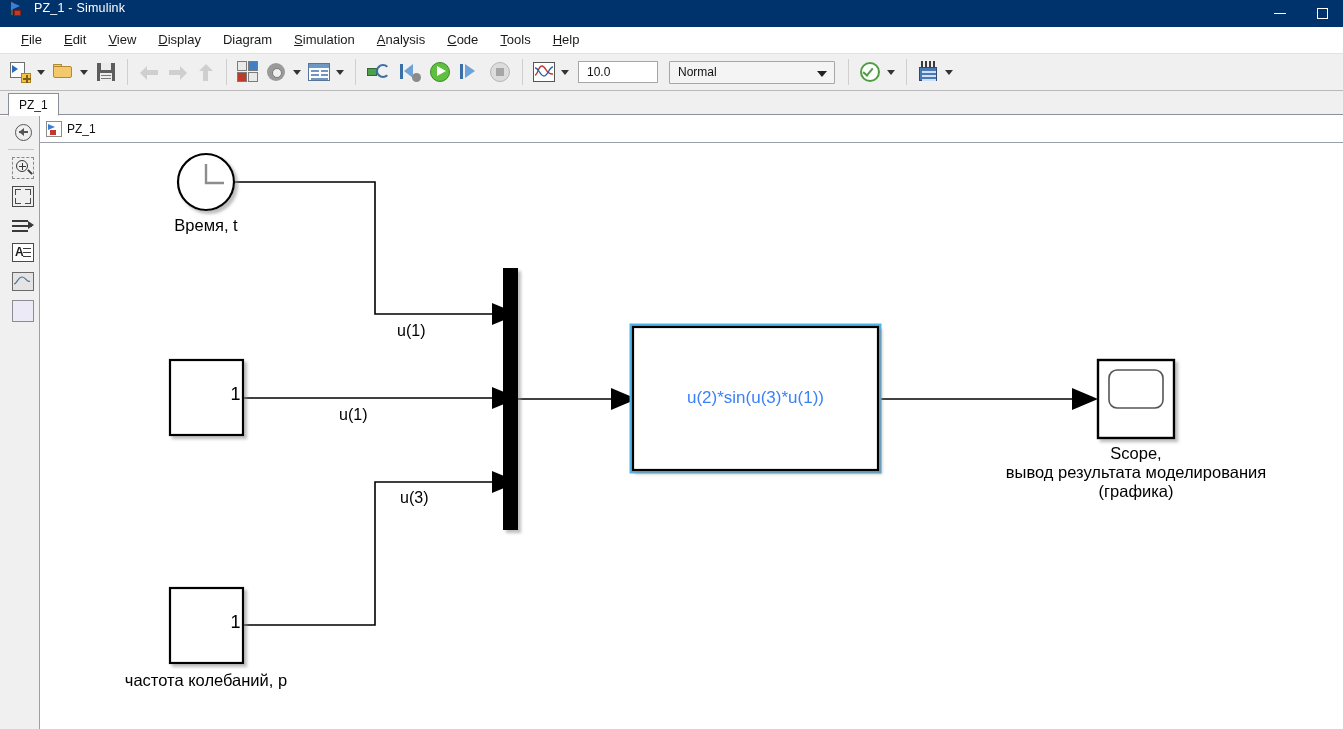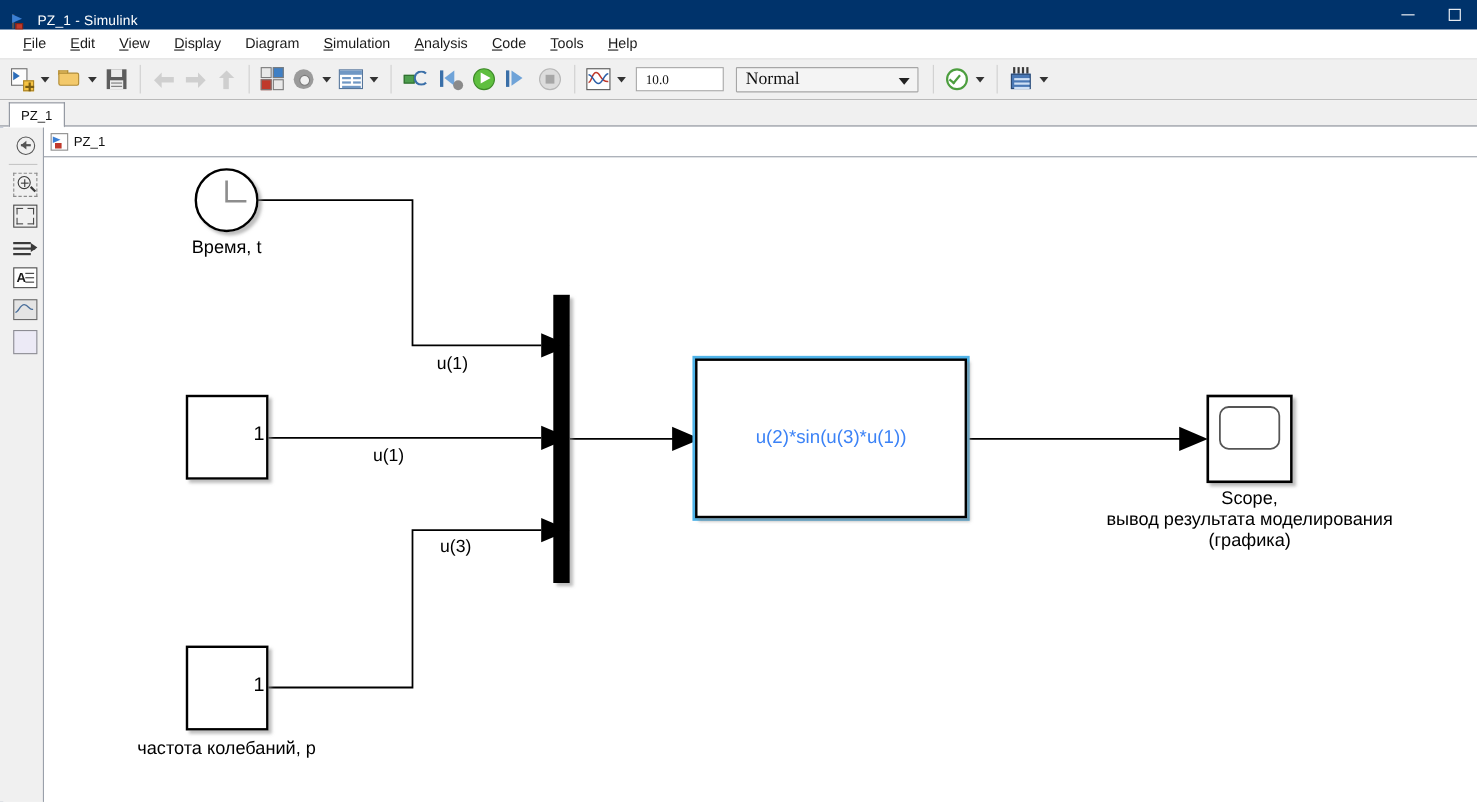--- a/index.html
+++ b/index.html
@@ -8,21 +8,21 @@
     width: 1343px; height: 729px;
     overflow: hidden;
     font-family: "Liberation Sans", sans-serif;
     background: #ffffff;
   }
 
   
   #titlebar {
     position: absolute; left: 0; top: 0; width: 1343px; height: 27px;
     background: #00336b;
-    display: flex; align-items: flex-end;
+    display: flex; align-items: flex-start;
   }
   #titlebar .tb-left { display: flex; align-items: center; padding-left: 10px; gap: 8px; }
   #titlebar .title-text {
     color: #ffffff; font-size: 12.5px; letter-spacing: .2px;
   }
   .win-icon { position: relative; width: 16px; height: 16px; }
   .win-icon .flag {
     position: absolute; left: 1px; top: 2px; width: 0; height: 0;
     border-left: 9px solid #3b7fd4; border-top: 4px solid transparent; border-bottom: 4px solid transparent;
   }
@@ -44,21 +44,21 @@
     font-size: 13px; color: #1a1a1a; padding: 3px 11px; cursor: default; white-space: nowrap;
   }
   .menu-item u { text-decoration: underline; }
 
   
   #toolbar {
     position: absolute; left: 0; top: 53px; width: 1343px; height: 38px;
     background: #f0f0f0;
     border-top: 1px solid #e2e2e2;
     border-bottom: 1px solid #b9b9b9;
-    display: flex; align-items: center; padding-left: 6px; font-family: Liberation Serif, serif;
+    display: flex; align-items: center; padding-left: 6px;
   }
   .tb-sep { width: 1px; height: 26px; background: #cfcfcf; margin: 0 7px; }
   .tb-btn { width: 26px; height: 26px; display:flex; align-items:center; justify-content:center; margin: 0 1px; }
   .tb-caret { width: 13px; height: 26px; display:flex; align-items:center; justify-content:center; margin-right:2px;}
   .caret { width:0;height:0;border-left:4px solid transparent;border-right:4px solid transparent;border-top:5px solid #333; }
 
   
   .ic { position: relative; width: 22px; height: 22px; }
   .ic-new .sheet { position:absolute; left:1px; top:1px; width:15px;height:16px;background:#fdfdfd;border:1px solid #6f6f6f;}
   .ic-new .arr { position:absolute; left:3px; top:4px; width:0;height:0;border-left:6px solid #2b6cb8;border-top:4px solid transparent;border-bottom:4px solid transparent;}
@@ -122,21 +122,21 @@
   .ic-grid .pins i{position:absolute;top:0;width:1.5px;height:6px;background:#3a3a3a;}
 
   .tb-field {
     height: 22px; width: 80px; background:#ffffff; border:1px solid #a6a6a6;
     font-size: 12px; color:#111; display:flex; align-items:center; padding-left:8px;
     margin: 0 5px;
   }
   .tb-select {
     height: 23px; width: 166px; background:#f4f4f4;
     border:1px solid #a6a6a6; border-radius:1px;
-    font-size: 16px; color:#111; display:flex; align-items:center;
+    font-size: 12px; color:#111; display:flex; align-items:center;
     padding-left: 8px; margin: 0 6px; position:relative;
   }
   .tb-select .sc { position:absolute; right:7px; top:9px; width:0;height:0;border-left:5px solid transparent;border-right:5px solid transparent;border-top:6px solid #222; }
 
   
   #tabstrip {
     position:absolute; left:0; top:91px; width:1343px; height:24px;
     background:#f0f0f0; border-bottom:1px solid #8a8f99;
   }
   #model-tab {

